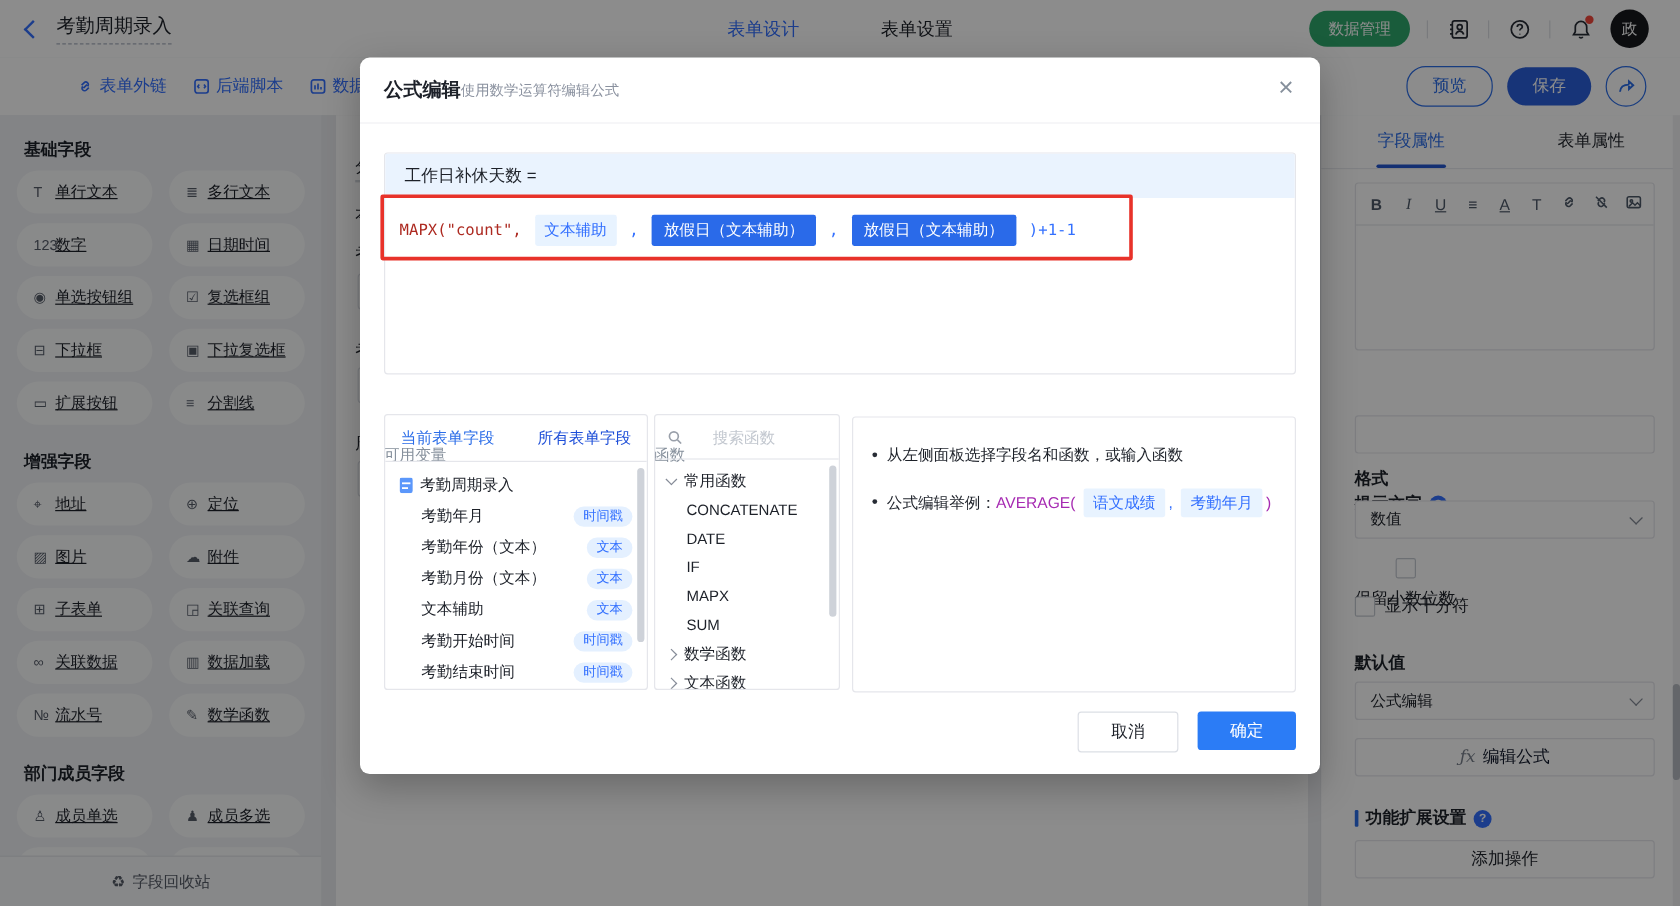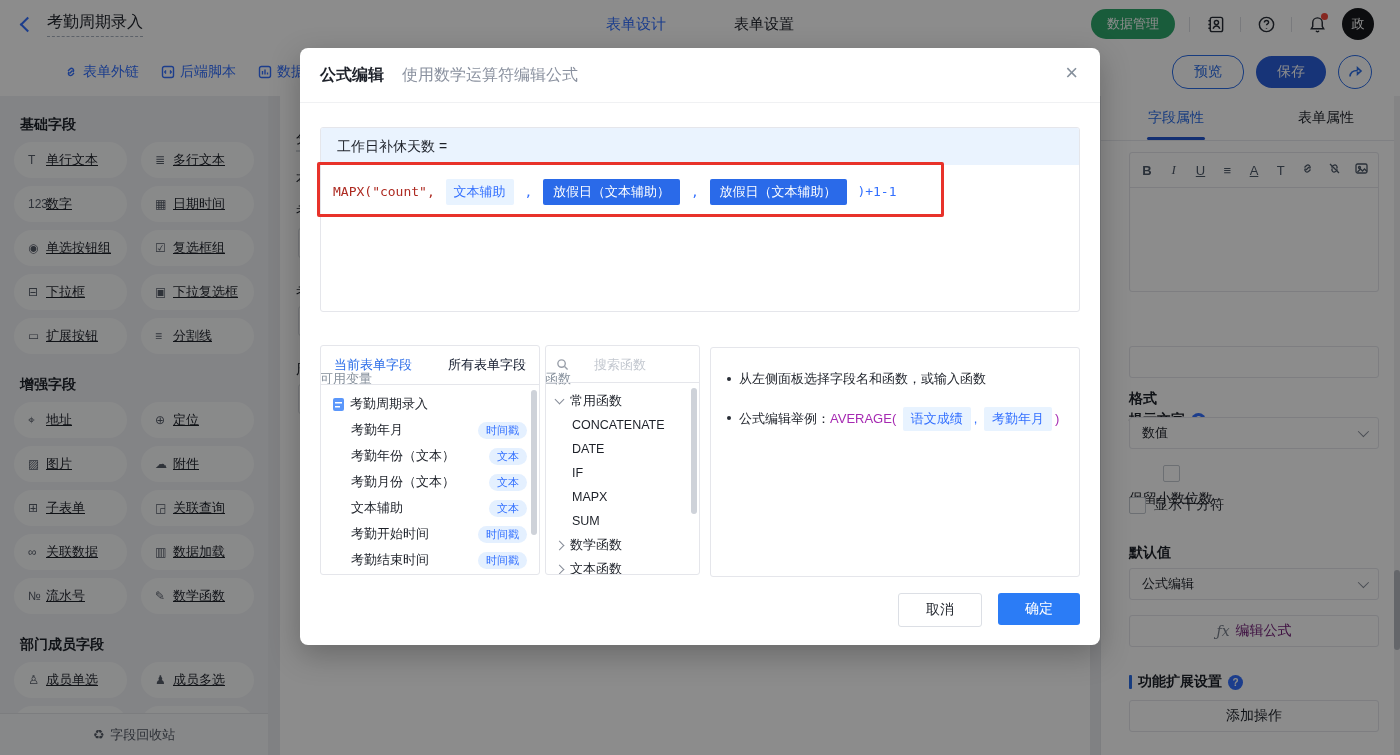--- a/index.html
+++ b/index.html
@@ -63,48 +63,48 @@
   .et-ic svg{stroke:#4e5969;fill:none;stroke-width:1.3;}
   .rp-label{position:absolute;left:28px;font-size:14px;font-weight:bold;color:#1d2129;display:flex;align-items:center;gap:6px;}
   .q-ic{width:15px;height:15px;border-radius:50%;background:#3370ff;color:#fff;font-size:10px;font-weight:bold;display:flex;align-items:center;justify-content:center;cursor:pointer;}
   .rp-input{position:absolute;left:28px;width:250px;height:32px;border:1px solid #e5e6eb;border-radius:3px;box-sizing:border-box;background:#fff;outline:none;font-size:13px;padding:0 10px;}
   .rp-select{position:absolute;left:28px;width:250px;height:32px;border:1px solid #e5e6eb;border-radius:3px;box-sizing:border-box;background:#fff;display:flex;align-items:center;padding:0 12px;font-size:13px;color:#1d2129;cursor:pointer;}
   .chev-d{position:absolute;right:12px;width:7px;height:7px;border-right:1.5px solid #868c98;border-bottom:1.5px solid #868c98;transform:rotate(45deg) translateY(-2px);}
   .rp-check{position:absolute;left:28px;display:flex;align-items:center;gap:8px;font-size:14px;color:#1d2129;cursor:pointer;}
   .cbox{width:15px;height:15px;border:1px solid #c5cad2;border-radius:2px;background:#fff;}
   .rp-btn{position:absolute;left:28px;width:250px;height:32px;border:1px solid #e5e6eb;border-radius:3px;box-sizing:border-box;background:#fff;display:flex;align-items:center;justify-content:center;gap:6px;font-size:14px;color:#1d2129;cursor:pointer;}
   .fx{font-family:"DejaVu Serif",serif;font-style:italic;color:#79808c;}
-  .fx-label{color:#701a75;}
+  .fx-label{color:#0f172a;}
   .sec-bar{width:3px;height:14px;background:#2b6de8;border-radius:1px;}
   .scroll-track{position:absolute;right:1px;top:0;width:6px;height:659px;background:#f0f1f3;}
   .scroll-thumb{position:absolute;right:1px;width:6px;border-radius:3px;background:#b7bbc2;cursor:grab;}
 
   
   .overlay{position:absolute;inset:0;background:rgba(0,0,0,0.45);z-index:10;}
 
   
   .modal{position:absolute;left:300px;top:48px;width:800px;height:597px;background:#fff;border-radius:8px;box-shadow:0 10px 30px rgba(0,0,0,.25);z-index:20;}
   .m-header{height:54px;border-bottom:1px solid #f0f1f3;display:flex;align-items:center;}
   .m-title{font-size:16px;font-weight:bold;color:#1d2129;margin-left:20px;}
-  .m-subtitle{font-size:16px;color:#8a919f;margin-left:18px;}
+  .m-subtitle{font-size:12px;color:#8a919f;margin-left:0;}
   .m-close{position:absolute;right:22px;top:14px;font-size:22px;color:#86909c;cursor:pointer;line-height:1;}
   .f-box{position:absolute;left:20px;top:79px;width:760px;height:185px;border:1px solid #e5e6eb;border-radius:3px;box-sizing:border-box;overflow:hidden;}
   .f-head{height:37px;background:#eaf3fe;display:flex;align-items:center;padding-left:16px;font-size:14px;color:#1d2129;}
   .f-body{padding:14px 12px;font-family:"DejaVu Sans Mono",monospace;font-size:13px;line-height:24px;}
   .tk-fn{color:#ad2a21;}
   .tk-op{color:#3370ff;}
   .chip-lite{display:inline-block;background:#e8f3ff;color:#3370ff;font-family:"Liberation Sans",sans-serif;font-size:13px;padding:1px 8px;border-radius:2px;margin:0 3px;cursor:pointer;}
   .chip-solid{display:inline-block;background:#2a6ae9;color:#fff;font-family:"Liberation Sans",sans-serif;font-size:13px;padding:1px 10px;border-radius:2px;margin:0 3px;cursor:pointer;}
   .red-rect{position:absolute;left:317px;top:162px;width:621px;height:49px;border:3px solid #e8322a;border-radius:2px;z-index:40;pointer-events:none;}
 
   .p-label{position:absolute;top:322px;font-size:13px;color:#86909c;}
   .vars-box{position:absolute;left:20px;top:297px;width:220px;height:230px;border:1px solid #e5e6eb;border-radius:3px;box-sizing:border-box;overflow:hidden;}
   .vars-tabs{height:38px;border-bottom:1px solid #e5e6eb;display:flex;align-items:center;justify-content:space-between;padding:0 13px;font-size:13px;}
   .vt-a{color:#2b6de8;cursor:pointer;}
-  .vt-b{color:#0f172a;cursor:pointer;}
+  .vt-b{color:#1d4ed8;cursor:pointer;}
   .tree{padding-top:6px;}
   .tree-root{height:26px;display:flex;align-items:center;padding-left:12px;gap:6px;font-size:13px;color:#1d2129;cursor:pointer;}
   .doc-ic{width:11px;height:13px;border-radius:2px;background:linear-gradient(#fff 0 0) no-repeat 2px 4px/7px 1.5px,linear-gradient(#fff 0 0) no-repeat 2px 8px/5px 1.5px,#5b97fb;flex:none;}
   .tree-row{height:26px;display:flex;align-items:center;padding:0 12px 0 30px;font-size:13px;color:#1d2129;position:relative;cursor:pointer;}
   .badge{position:absolute;right:12px;background:#e4f0ff;color:#3370ff;font-size:11px;padding:1px 8px;border-radius:9px;line-height:15px;}
   .in-thumb{position:absolute;right:2px;width:6px;border-radius:3px;background:#ced2d9;cursor:grab;}
 
   .funcs-box{position:absolute;left:245px;top:297px;width:155px;height:230px;border:1px solid #e5e6eb;border-radius:3px;box-sizing:border-box;overflow:hidden;}
   .fsearch{height:36px;border-bottom:1px solid #e5e6eb;display:flex;align-items:center;gap:23px;padding:0 10px;}
   .fsearch svg{stroke:#9aa0aa;fill:none;stroke-width:1.5;flex:none;}

